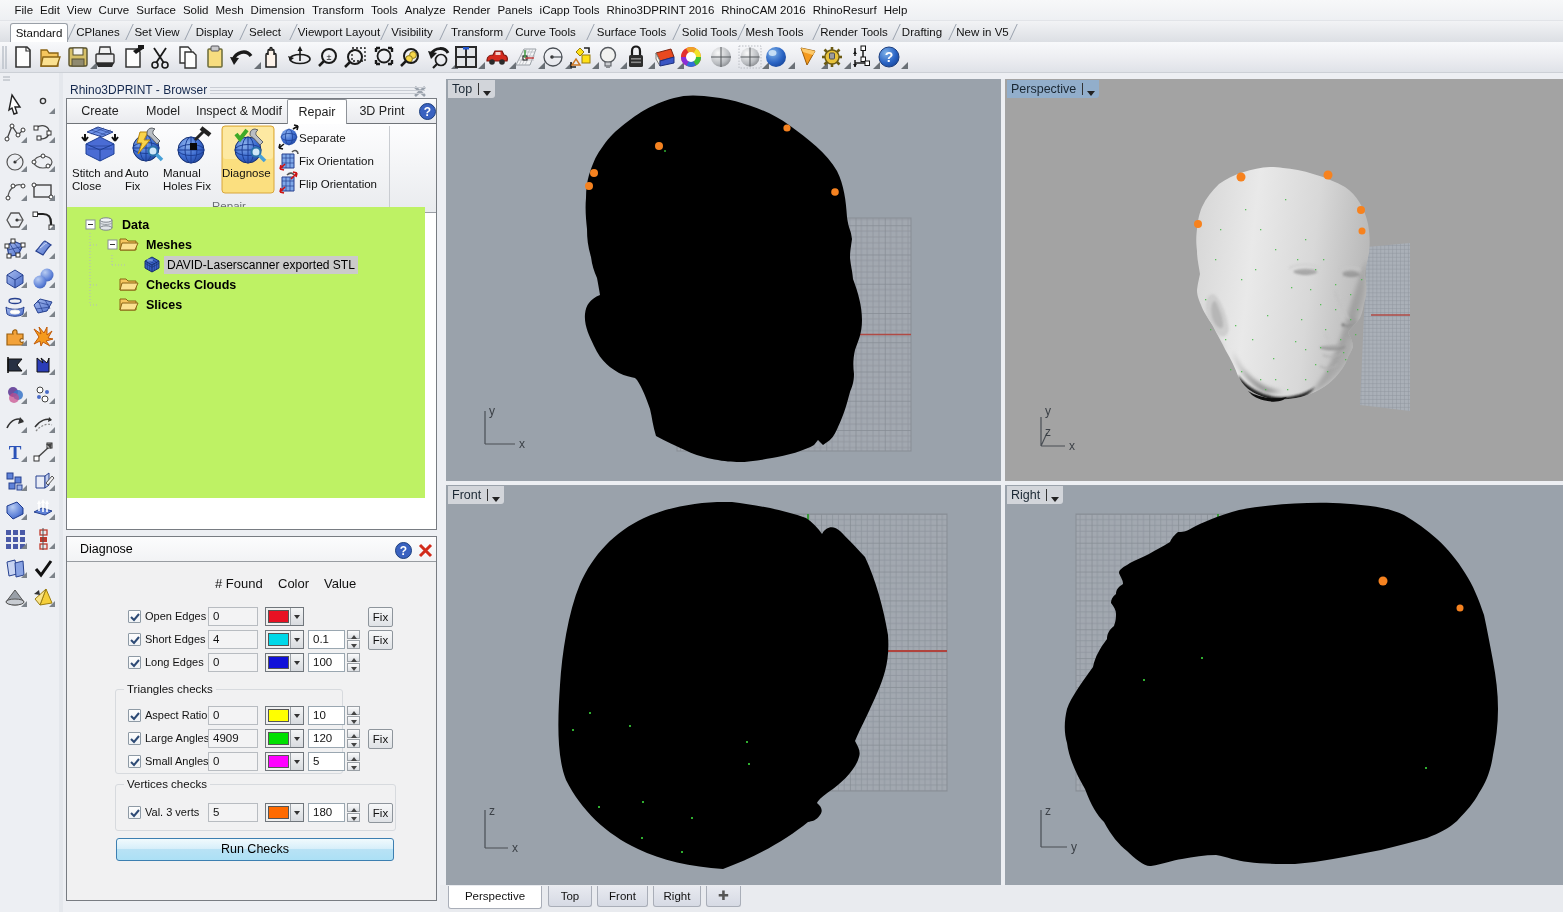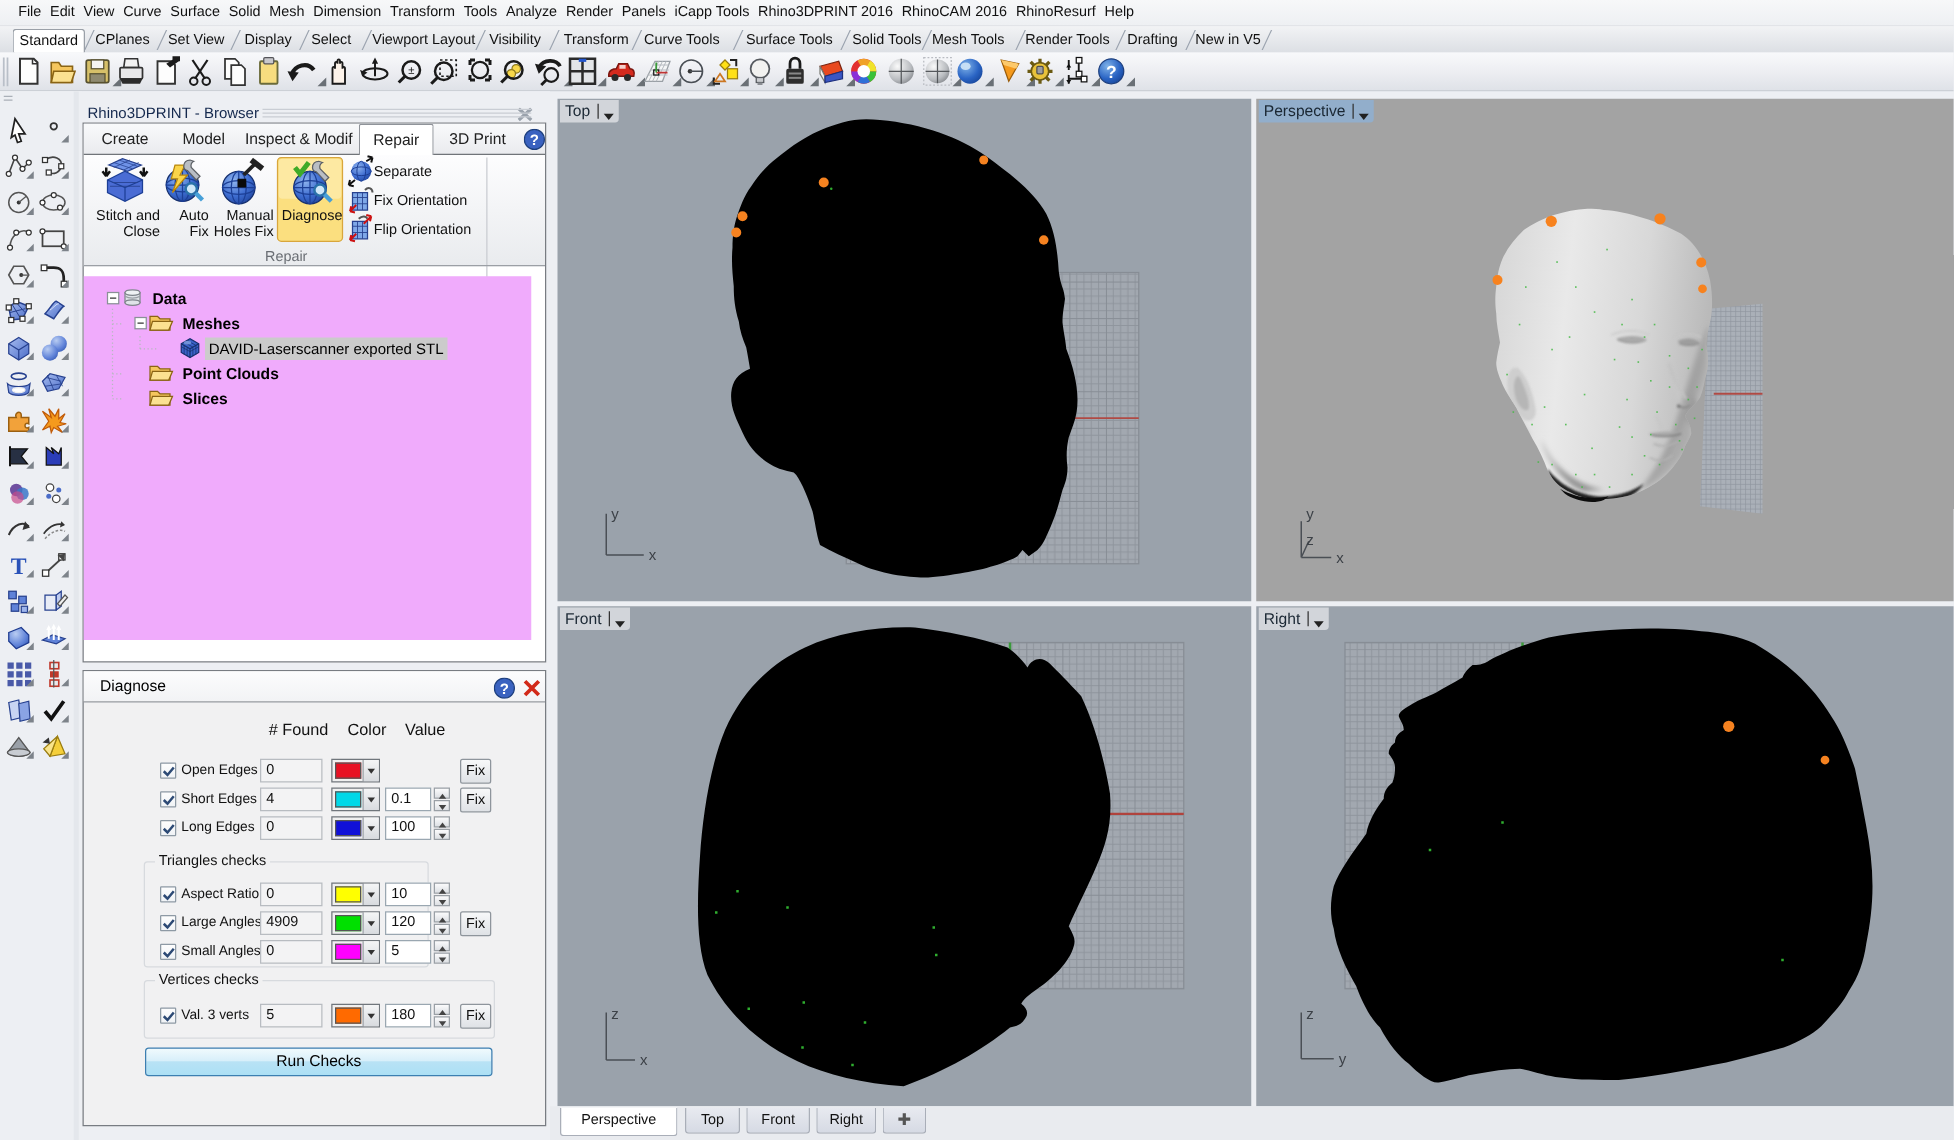--- a/index.html
+++ b/index.html
@@ -22,26 +22,26 @@
 #ptitle{left:70px;top:83px;font-size:12px;color:#15294e;width:360px}
 .grip{position:absolute;height:1px;background:#c9cdd4}
 
 #browser{left:66px;top:98px;width:371px;height:432px;background:#fff;border:1px solid #787c82}
 
 #rtabs{left:0;top:0;width:369px;height:25px;background:linear-gradient(#f9fafb,#e9eaee)}
 .rtab{position:absolute;top:0;height:25px;line-height:25px;font-size:12.5px;color:#222;text-align:center}
 .rtab.active{background:#fff;border:1px solid #8f9399;border-bottom:none;top:0;height:25px;border-radius:2px 2px 0 0;z-index:3}
 #rtabline{left:0;top:24px;width:369px;height:1px;background:#707479}
 #ribbon{left:0;top:25px;width:369px;height:89px;background:linear-gradient(#fdfdfe,#e9ebee)}
-#ribbon .rbtn{position:absolute;text-align:right;font-size:11.5px;color:#111;line-height:12.5px}
+#ribbon .rbtn{position:absolute;text-align:left;font-size:11.5px;color:#111;line-height:12.5px}
 #rgrouplbl{left:102px;top:76px;width:120px;text-align:center;font-size:11.5px;color:#6a6e74}
 #rgroupsep{left:322px;top:2px;width:1px;height:105px;background:#c9ccd1}
 #ribbonbot{left:0;top:113px;width:369px;height:1px;background:#9b9fa5}
 
-#tree{left:0;top:122px;width:358px;height:291px;background:#f0abfc;font-size:12px;color:#000}
+#tree{left:0;top:108px;width:358px;height:291px;background:#bef264;font-size:12px;color:#000}
 .trow{position:absolute;height:20px;line-height:20px}
 .tbold{font-weight:bold;font-size:12.5px}
 
 #bbar{left:0;top:405px;width:369px;height:25px;background:#f7f8f9;border-top:1px solid #b9bdc3}
 #bbar .txt{position:absolute;right:28px;top:4px;font-size:12.5px;color:#111}
 
 #diag{left:66px;top:536px;width:371px;height:365px;background:#f1f1f2;border:1px solid #787c82}
 #dtitle{left:0;top:0;width:369px;height:25px;background:linear-gradient(#fcfcfd,#f2f3f5);border-bottom:1px solid #989ca1;font-size:12.5px;color:#000;line-height:24px;padding-left:13px}
 .fs{position:absolute;border:1px solid #d7dade;border-radius:3px}
 .fs .lg{position:absolute;left:8px;top:-7px;background:#f1f1f2;padding:0 3px;font-size:11.5px;color:#111}
@@ -762,21 +762,21 @@
    <g transform="translate(85,57)">
             <path d="M-7,-3 L0,-7 L7,-3 L7,4 L0,8 L-7,4 Z" fill="#3a62c8" stroke="#16306e"></path>
             <path d="M-7,-3 L0,1 L7,-3 M0,1 L0,8" stroke="#16306e" fill="none"></path>
             <path d="M-4.7,-4.3 L2.3,-0.3 M-2.3,-5.7 L4.7,-1.7 M-7,-0.7 L0,3.3 M0,3.3 L7,-0.7 M-4.7,-1.7 L-4.7,5.7 M-2.3,0.3 L-2.3,6.9 M2.3,0.3 L2.3,6.9 M4.7,-1.7 L4.7,5.7" stroke="#16306e" stroke-width="0.6" fill="none"></path>
             <ellipse cx="-2" cy="-4" rx="3" ry="1.5" fill="#7fa0e0" opacity="0.8"></ellipse>
           </g>
   </svg>
   <div class="trow tbold" style="left:55px;top:8px">Data</div>
   <div class="trow tbold" style="left:79px;top:28px">Meshes</div>
   <div class="trow" style="left:97px;top:49px;background:#cbcbcb;padding:0 3px;font-size:12px;height:18px;line-height:18px">DAVID-Laserscanner exported STL</div>
-  <div class="trow tbold" style="left:79px;top:68px">Point Clouds</div>
+  <div class="trow tbold" style="left:79px;top:68px">Checks Clouds</div>
   <div class="trow tbold" style="left:79px;top:88px">Slices</div>
  </div>
 </div>
 <div id="diag" class="abs">
  <div id="dtitle" class="abs">Diagnose</div>
  <svg class="abs" style="left:328px;top:5px" width="17" height="17">
         <circle cx="8.5" cy="8.5" r="8" fill="#3a62c0" stroke="#1d3f7e"></circle>
         <text x="8.5" y="13" font-size="12" font-weight="bold" text-anchor="middle" fill="#fff">?</text>
       </svg>
  <svg class="abs" style="left:351px;top:6px" width="15" height="15">

